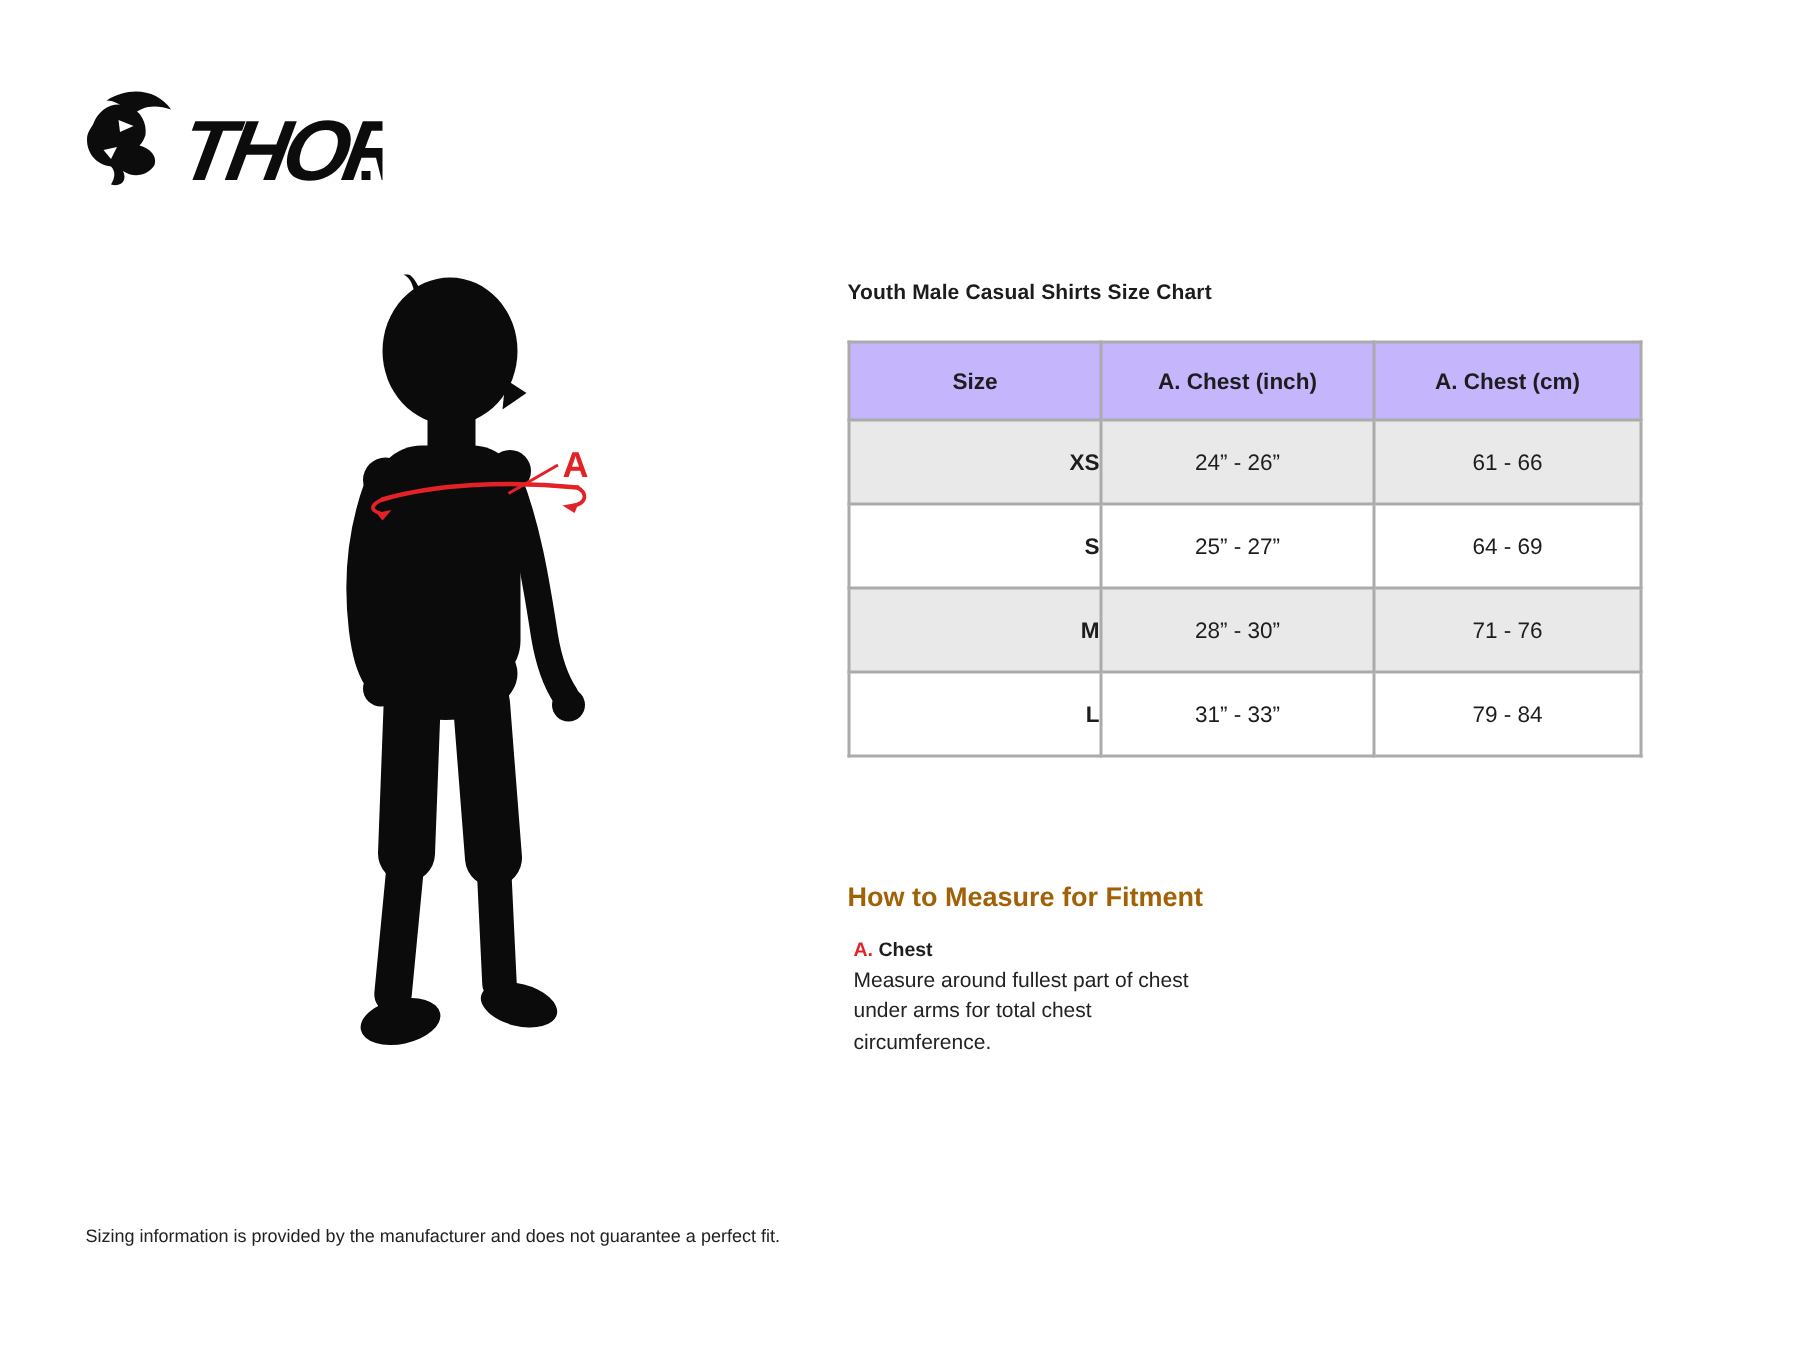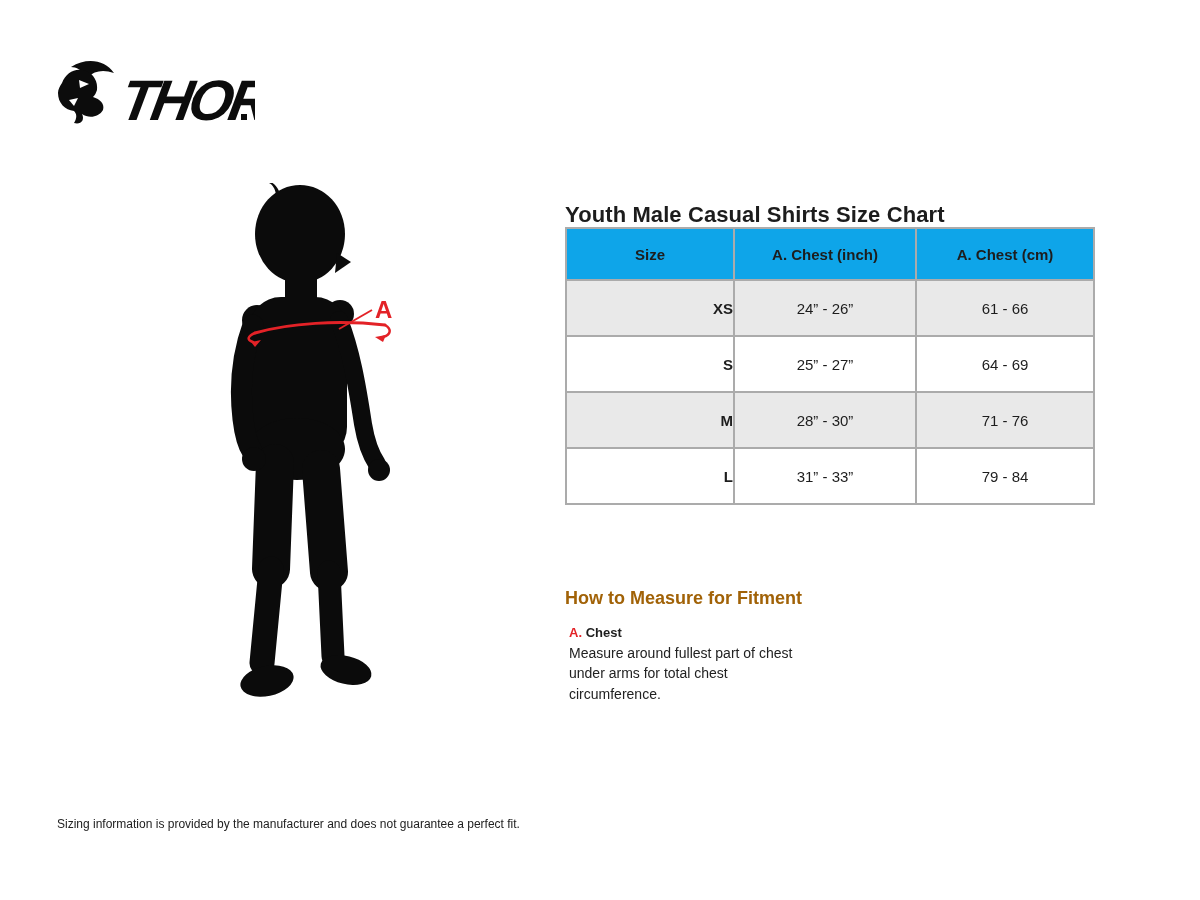--- a/index.html
+++ b/index.html
@@ -6,32 +6,32 @@
   body{
     width:1200px;height:900px;position:relative;background:#ffffff;
     font-family:"Liberation Sans", sans-serif;color:#1d1d1d;overflow:hidden;
   }
   
   .logo{position:absolute;left:55px;top:56px;width:200px;height:70px;}
   
   .figure{position:absolute;left:227px;top:183px;width:170px;height:520px;}
   
   .chart-title{
-    position:absolute;left:565px;top:202px;
-    font-size:22px;font-weight:bold;letter-spacing:.1px;color:#1c1c1c;
+    position:absolute;left:565px;top:186px;
+    font-size:14px;font-weight:bold;letter-spacing:.1px;color:#1c1c1c;
   }
   table.size-table{
     position:absolute;left:565px;top:227px;width:528px;
     border-collapse:collapse;table-layout:fixed;
     font-size:15px;color:#1d1d1d;
   }
   table.size-table td,table.size-table th{
     border:2px solid #ababab;text-align:center;vertical-align:middle;padding:0;
   }
-  table.size-table thead th{height:50px;background:#0ea5e9;font-weight:bold;margin-left:36px;}
+  table.size-table thead th{height:50px;background:#c4b5fd;font-weight:bold;margin-left:36px;}
   table.size-table tbody td{height:54px;background:#ffffff;font-weight:normal;}
   table.size-table tbody tr.alt td{background:#e9e9e9;}
   table.size-table tbody td.size-col{font-weight:bold;text-align:right;}
   .measure{position:absolute;left:565px;top:588px;width:300px;}
   .measure-title{font-size:18px;font-weight:bold;color:#a16207;margin:0 0 15px 0;}
   .measure-item-label{font-size:13px;font-weight:bold;margin:16px 0 3px 4px;}
   .measure-item-label .key{color:#e32227;}
   .measure-item-desc{font-size:14px;line-height:1.45;margin:0 0 0 4px;width:240px;color:#222;}
   
   .footer{position:absolute;left:57px;top:816px;font-size:12px;line-height:1.35;color:#222;}

